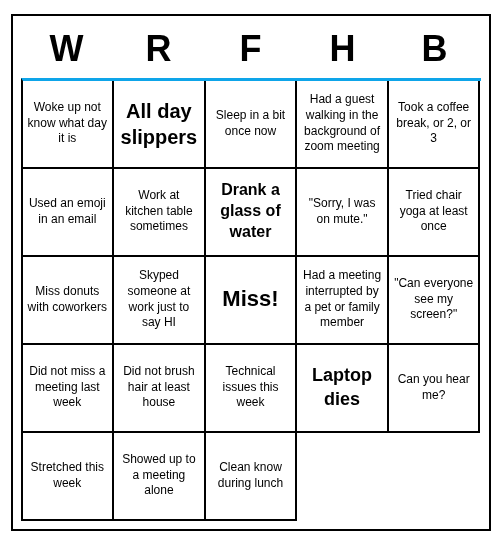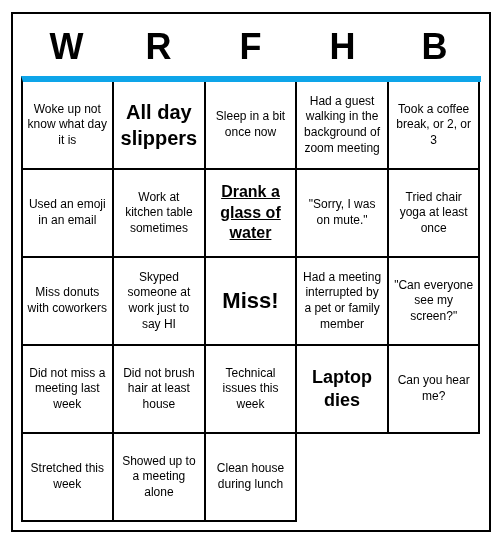--- a/index.html
+++ b/index.html
@@ -25,21 +25,21 @@
     }
     .bingo-header-cell {
       font-size: 36px;
       font-weight: bold;
       padding: 4px 0;
     }
     .bingo-grid {
       display: grid;
       grid-template-columns: repeat(5, 1fr);
       gap: 0;
-      border-top: 6px solid #0ea5e9;
+      border-top: 3px solid #0ea5e9;
       border-left: 2px solid #000;
     }
     .bingo-cell {
       border-right: 2px solid #000;
       border-bottom: 2px solid #000;
       min-height: 88px;
       display: flex;
       align-items: center;
       justify-content: center;
       text-align: center;
@@ -86,21 +86,21 @@
       </div>
       <div class="bingo-cell">
         <span>Took a coffee break, or 2, or 3</span>
       </div>
       <div class="bingo-cell">
         <span>Used an emoji in an email</span>
       </div>
       <div class="bingo-cell">
         <span>Work at kitchen table sometimes</span>
       </div>
-      <div class="bingo-cell" style="font-size: 16px; font-weight: bold; text-decoration: underline;">
+      <div class="bingo-cell" style="font-size: 16px; font-weight: bold;">
         <span>Drank a glass of water</span>
       </div>
       <div class="bingo-cell">
         <span>"Sorry, I was on mute."</span>
       </div>
       <div class="bingo-cell">
         <span>Tried chair yoga at least once</span>
       </div>
       <div class="bingo-cell">
         <span>Miss donuts with coworkers</span>
@@ -132,16 +132,16 @@
       <div class="bingo-cell">
         <span>Can you hear me?</span>
       </div>
       <div class="bingo-cell">
         <span>Stretched this week</span>
       </div>
       <div class="bingo-cell">
         <span>Showed up to a meeting alone</span>
       </div>
       <div class="bingo-cell">
-        <span>Clean house during lunch</span>
+        <span>Clean know during lunch</span>
       </div>
     </div>
 </div>
 
 </body></html>

